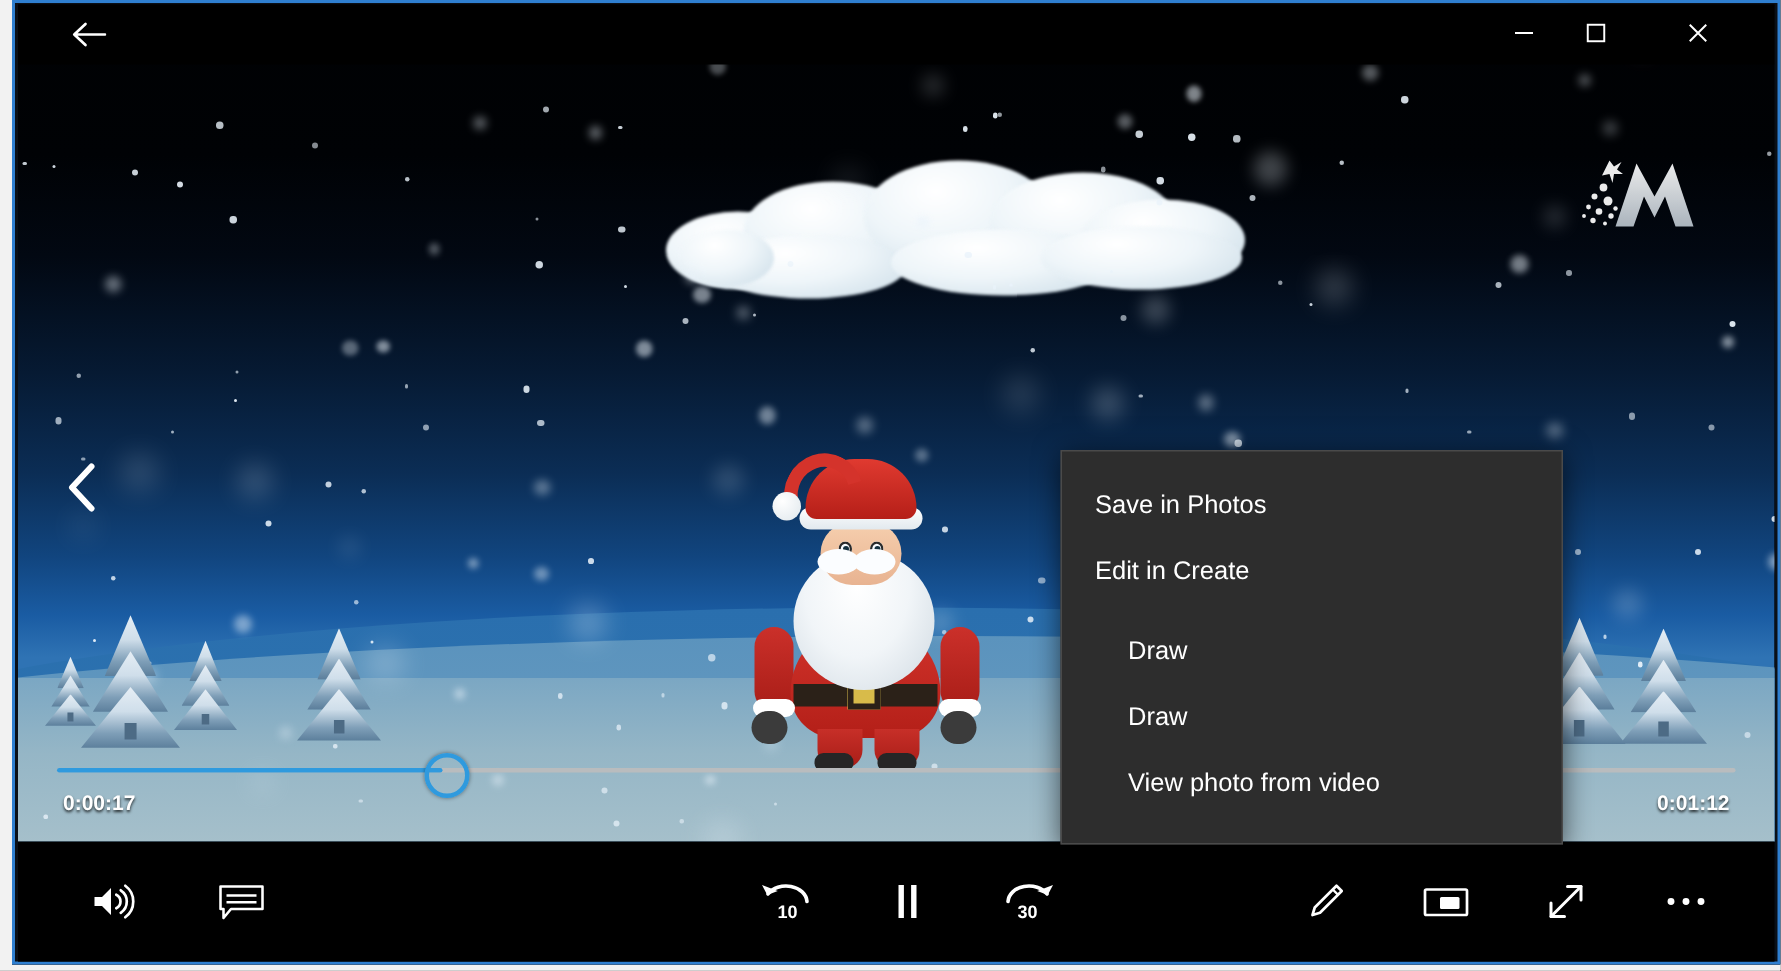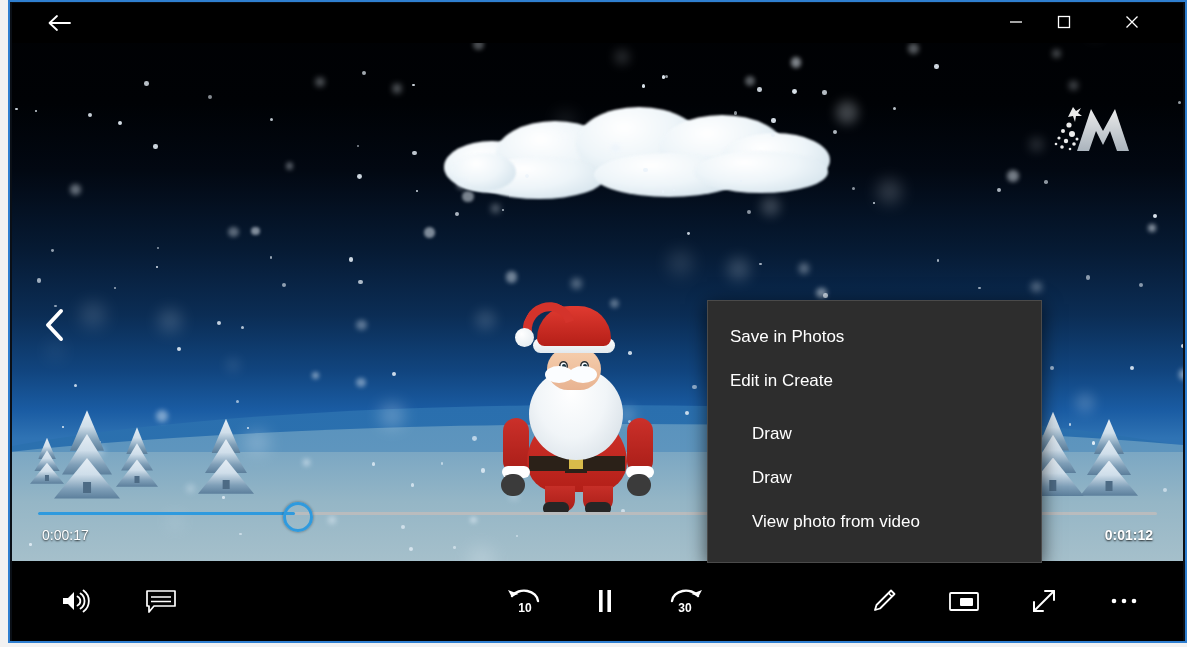--- a/index.html
+++ b/index.html
@@ -100,21 +100,21 @@
     display:flex;align-items:center;justify-content:center;cursor:pointer;z-index:20;}
 
   
   #seek-area{position:absolute;left:0;bottom:0;width:100%;height:64px;z-index:25;}
   #seek-track{position:absolute;left:26px;right:26px;top:15px;height:3px;
     background:#b9bcbe;border-radius:2px;}
   #seek-fill{position:absolute;left:0;top:0;height:100%;background:#2f9ade;border-radius:2px;}
   #seek-thumb{position:absolute;top:50%;width:24px;height:24px;margin-top:-12px;
     margin-left:-12px;border-radius:50%;border:3px solid #2f9ade;background:transparent;
     cursor:pointer;box-shadow:0 0 3px rgba(0,0,0,.45);}
-  #time-cur{position:absolute;left:30px;top:30px;color:#fff;font-size:14px;font-weight:normal;
+  #time-cur{position:absolute;left:30px;top:30px;color:#fff;font-size:14px;font-weight:bold;
     text-shadow:0 1px 2px rgba(0,0,0,.8);}
   #time-dur{position:absolute;right:30px;top:30px;color:#fff;font-size:14px;font-weight:bold;
     text-shadow:0 1px 2px rgba(0,0,0,.8);}
 
   
   #controls{position:absolute;left:0;bottom:0;width:100%;height:80px;background:#000;z-index:30;}
   .ctl{position:absolute;top:14px;width:54px;height:52px;display:flex;align-items:center;
     justify-content:center;cursor:pointer;border-radius:3px;}
   #c-vol{left:36px;} #c-cc{left:122px;}
   #c-back10{left:486px;} #c-play{left:566px;} #c-fwd30{left:646px;}

